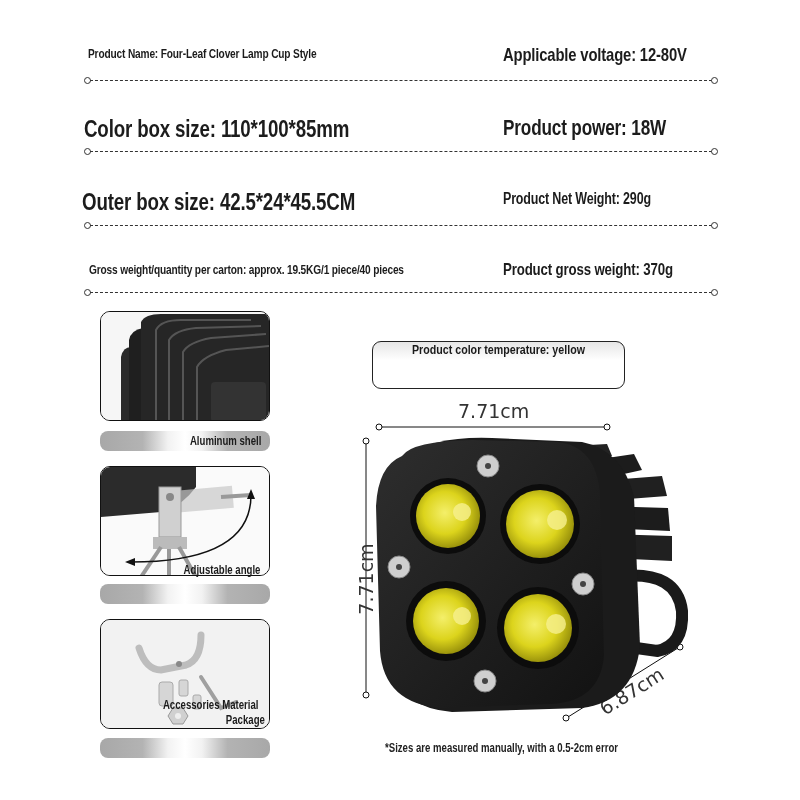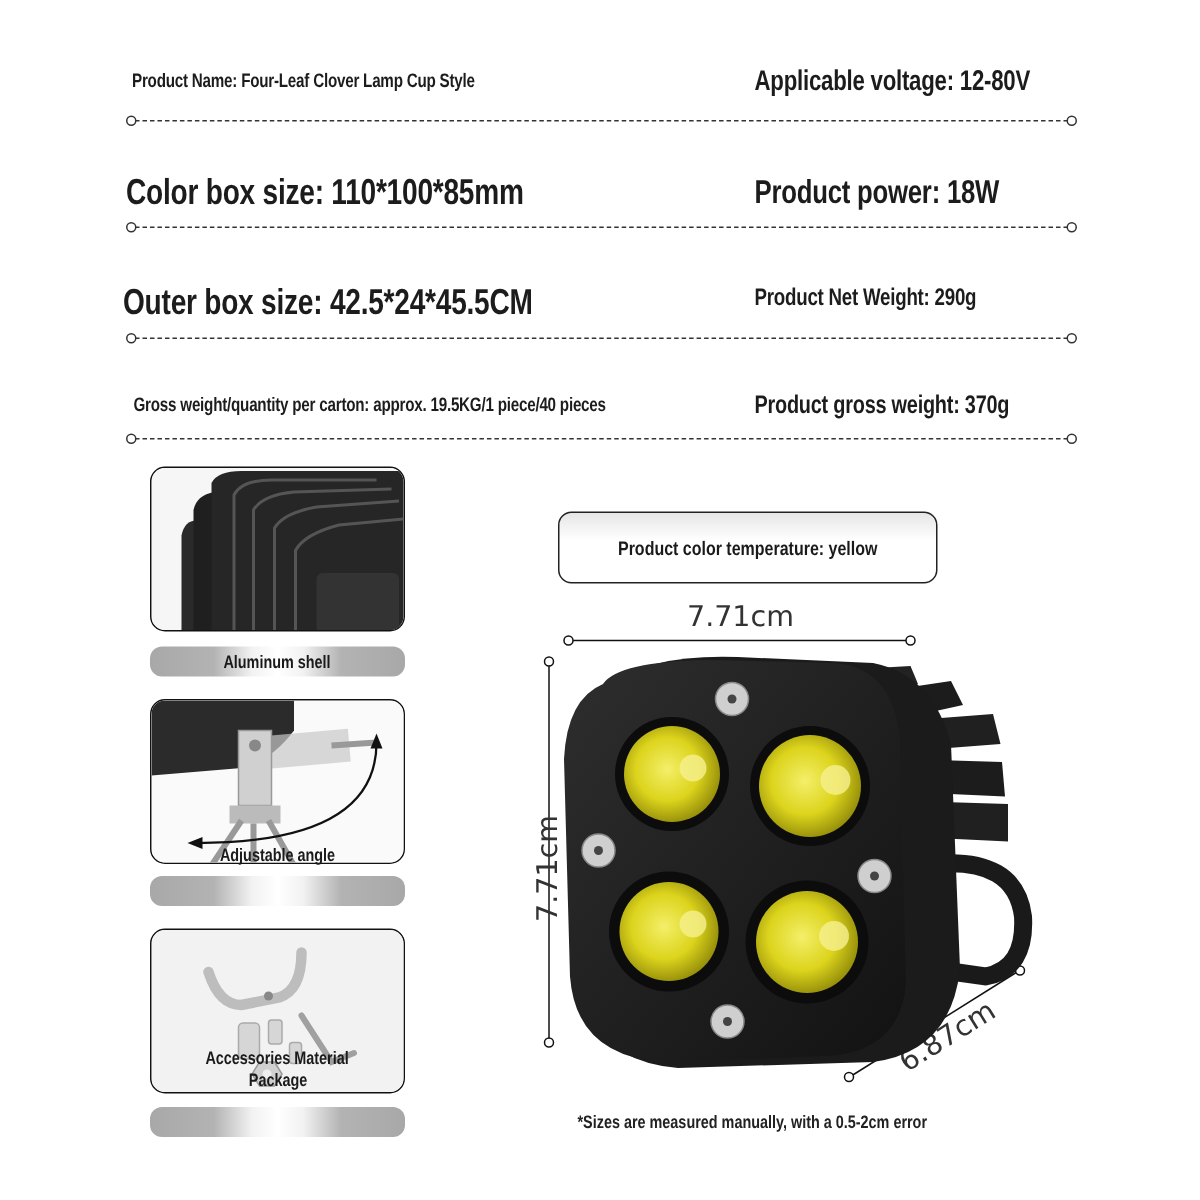--- a/index.html
+++ b/index.html
@@ -10,24 +10,24 @@
     .condensed { transform: scaleX(0.78); }
 
     .divider { position: absolute; left: 84px; width: 634px; height: 8px; }
     .divider .line { position: absolute; left: 6px; right: 6px; top: 3px; border-top: 1px dashed #333; }
     .divider .dot { position: absolute; top: 0; width: 7px; height: 7px; border: 1px solid #333; border-radius: 50%; background: #fff; }
     .divider .dot.l { left: 0; }
     .divider .dot.r { right: 0; }
 
     .thumb { position: absolute; left: 100px; width: 170px; height: 110px; border: 1.5px solid #111; border-radius: 10px; overflow: hidden; background: #f4f4f4; }
     .caption-bar { position: absolute; left: 100px; width: 170px; height: 20px; border-radius: 8px; background: linear-gradient(90deg, #a8a8a8 0%, #b3b3b3 25%, #f2f2f2 40%, #ffffff 50%, #f2f2f2 60%, #b3b3b3 75%, #a8a8a8 100%); }
-    .caption-text { position: absolute; left: 100px; width: 170px; text-align: center; font-weight: bold; font-size: 12px; color: #1a1a1a; white-space: nowrap; }
+    .caption-text { position: absolute; left: 100px; width: 170px; text-align: right; font-weight: bold; font-size: 12px; color: #1a1a1a; white-space: nowrap; }
     .caption-text span { display: inline-block; transform: scaleX(0.8); }
 
-    .temp-box { position: absolute; left: 372px; top: 341px; width: 253px; height: 48px; border: 1.5px solid #222; border-radius: 9px; background: linear-gradient(180deg, #e6e6e6 0%, #ffffff 40%); display: flex; align-items: center; justify-content: center; }
+    .temp-box { position: absolute; left: 372px; top: 341px; width: 253px; height: 48px; border: 1.5px solid #222; border-radius: 9px; background: linear-gradient(180deg, #e6e6e6 0%, #ffffff 40%); display: flex; align-items: flex-start; justify-content: center; }
     .temp-box span { display: inline-block; font-weight: bold; font-size: 13px; transform: scaleX(0.82); white-space: nowrap; }
 
     .dim-label { position: absolute; font-family: "DejaVu Sans", sans-serif; font-size: 19px; color: #333; font-weight: normal; white-space: nowrap; }
     .note { position: absolute; left: 385px; top: 741px; font-size: 12px; font-weight: bold; white-space: nowrap; transform: scaleX(0.8); transform-origin: left center; color: #222; }
   </style>
 </head>
 <body>
 
 <div class="spec-text condensed" style="left:88px; top:46px; font-size:13px;">Product Name: Four-Leaf Clover Lamp Cup Style</div>
 <div class="spec-text condensed" style="left:503px; top:44px; font-size:19px;">Applicable voltage: 12-80V</div>

